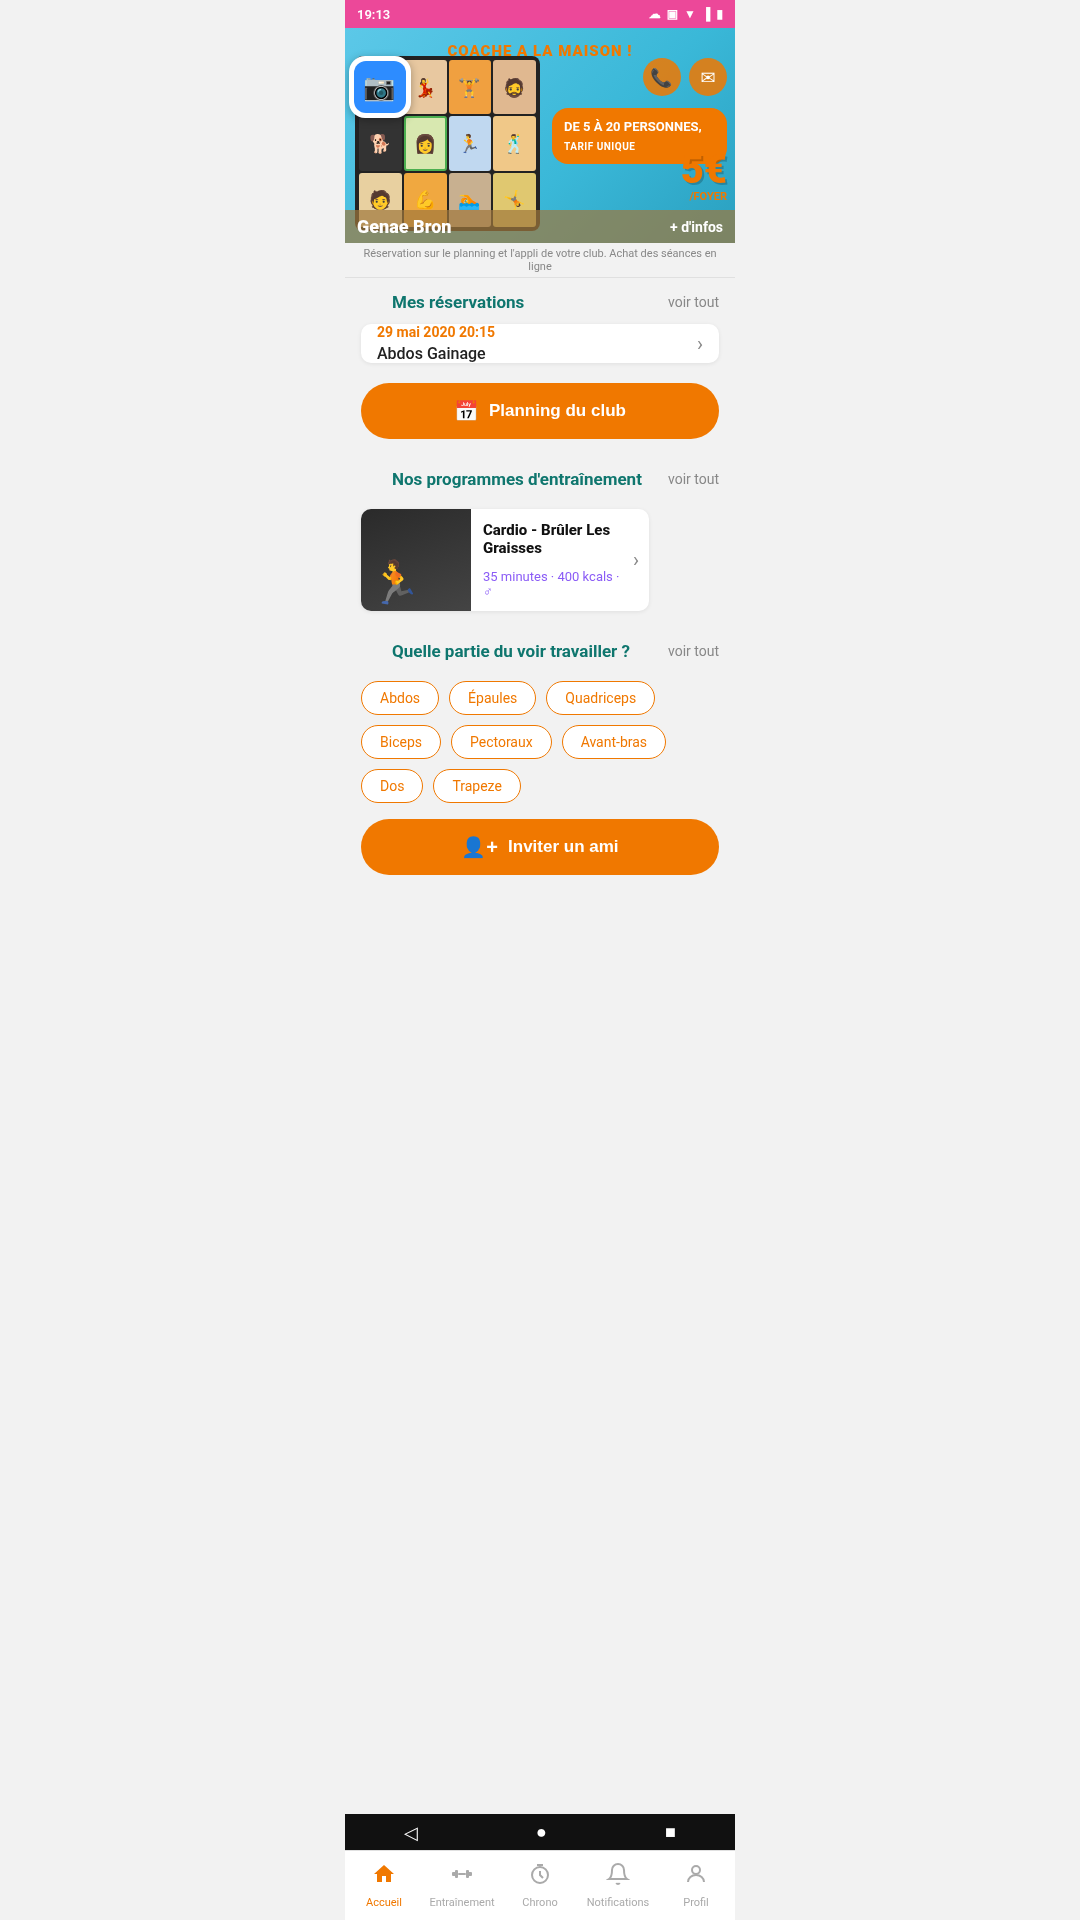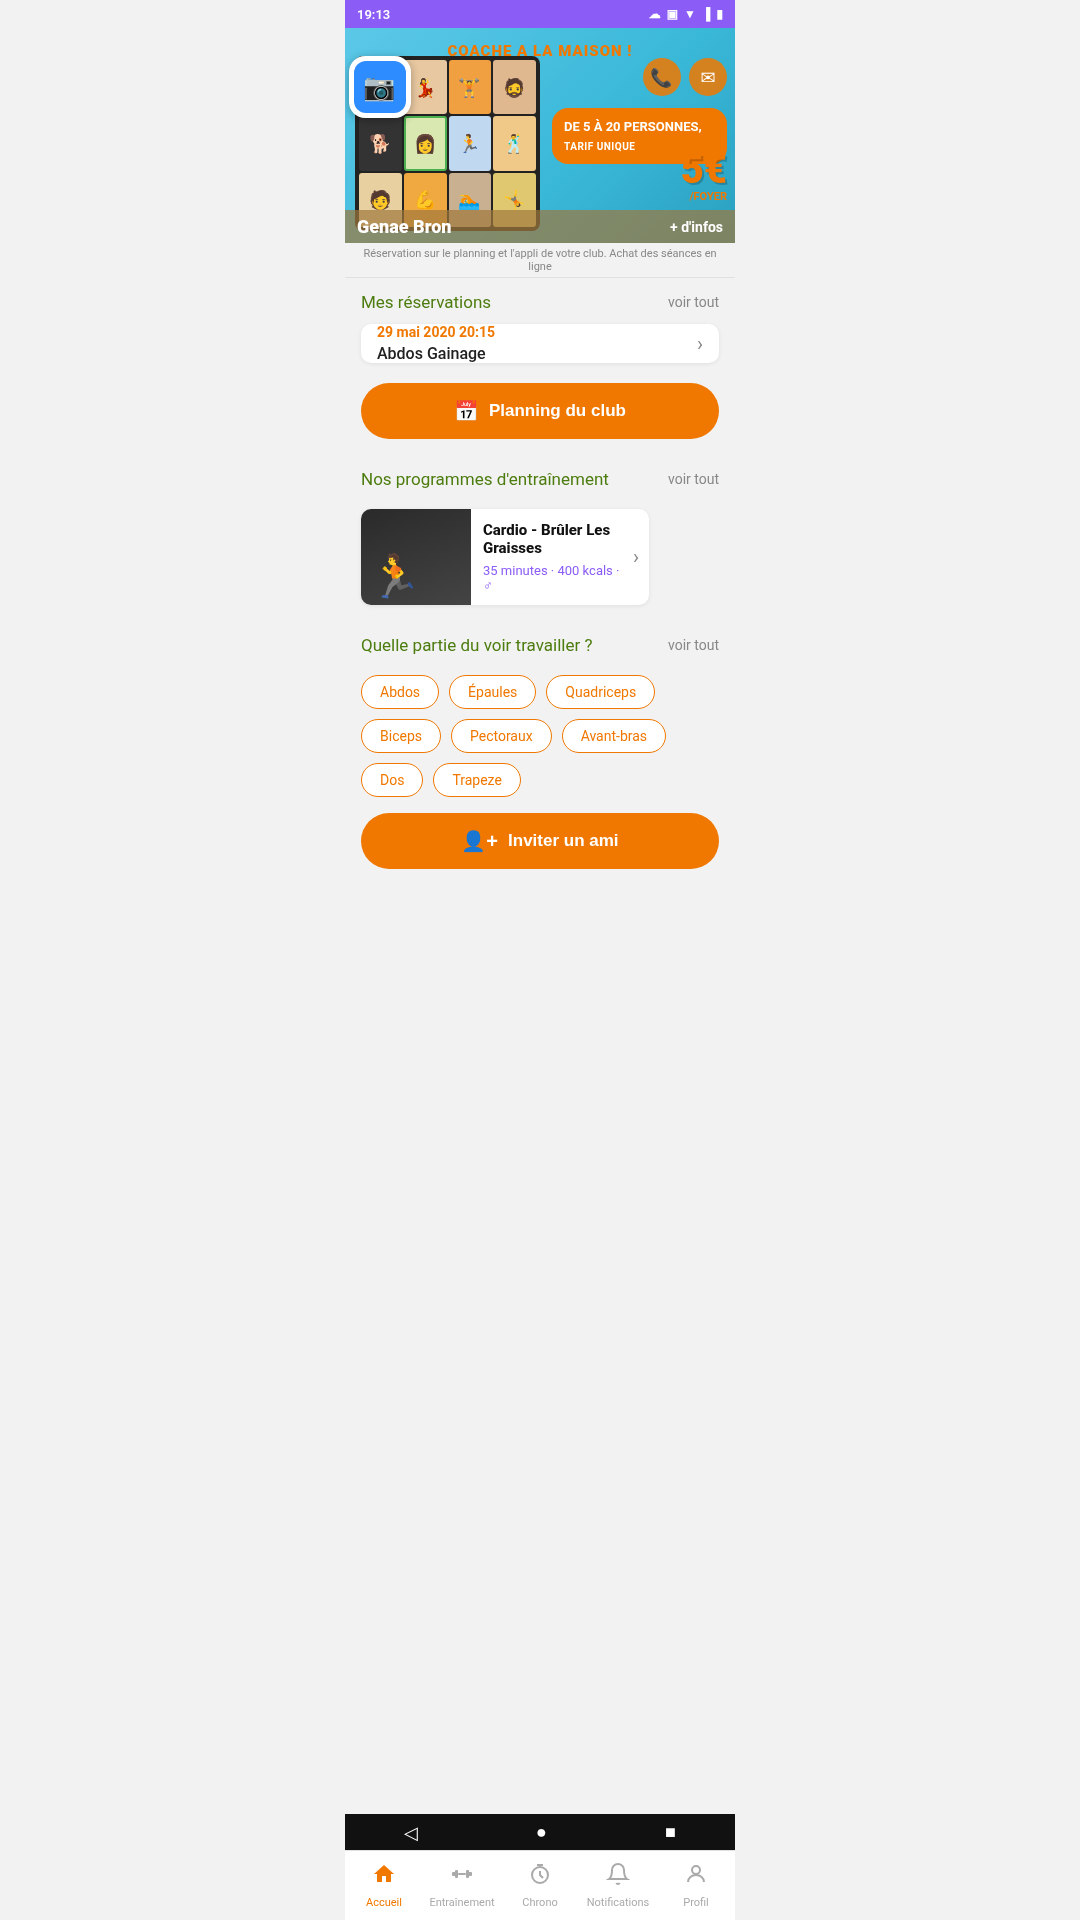--- a/index.html
+++ b/index.html
@@ -9,21 +9,21 @@
       background: #f2f2f2;
       width: 390px;
       min-height: 844px;
       margin: 0 auto;
       position: relative;
       overflow-x: hidden;
     }
 
     
     .status-bar {
-      background: #8b5cf6;
+      background: #ec4899;
       color: white;
       display: flex;
       justify-content: space-between;
       align-items: center;
       padding: 4px 12px;
       font-size: 13px;
       font-weight: 600;
       height: 28px;
     }
     .status-right {
@@ -222,22 +222,23 @@
       padding: 14px 16px 8px;
     }
     .section-header {
       display: flex;
       justify-content: space-between;
       align-items: center;
       margin-bottom: 12px;
     }
     .section-title {
       font-size: 17px;
-      font-weight: 400;
-      color: #4d7c0f;
+      font-weight: 700;
+      color: #0f766e;
+      margin-left: 31px;
     }
     .section-voir-tout {
       font-size: 14px;
       color: #888;
     }
 
     
     .reservation-card {
       background: white;
       border-radius: 10px;
@@ -297,21 +298,21 @@
       flex: 1;
     }
     .programme-info {
       flex: 1;
       padding: 12px 12px;
     }
     .programme-title {
       font-size: 15px;
       font-weight: 800;
       color: #111;
-      margin-bottom: 6px;
+      margin-bottom: 12px;
     }
     .programme-meta {
       font-size: 13px;
       color: #8b5cf6;
     }
     .programme-chevron {
       display: flex;
       align-items: center;
       padding-right: 10px;
       color: #888;

